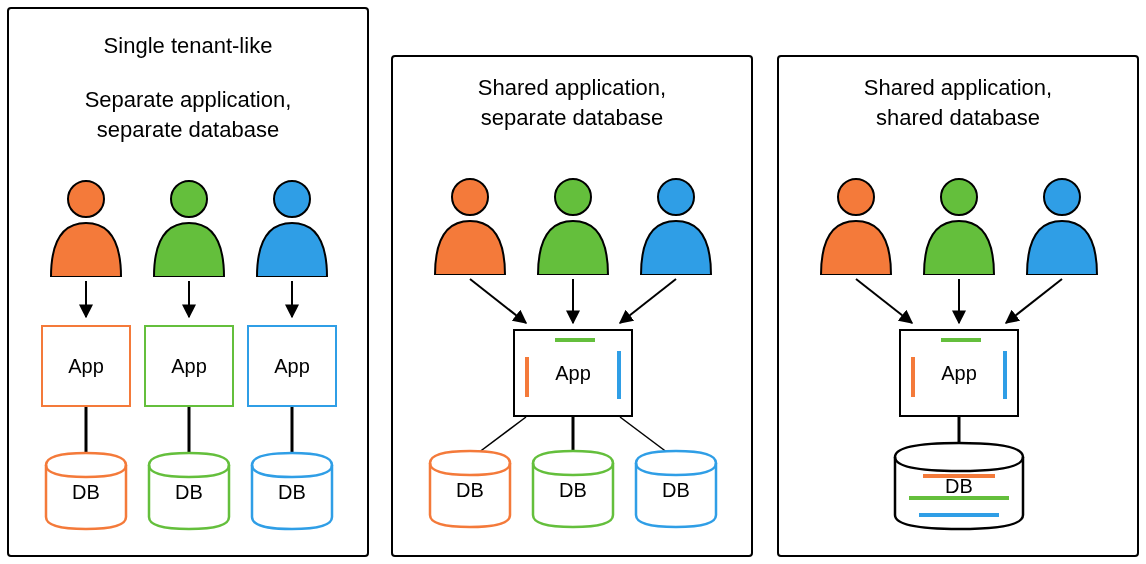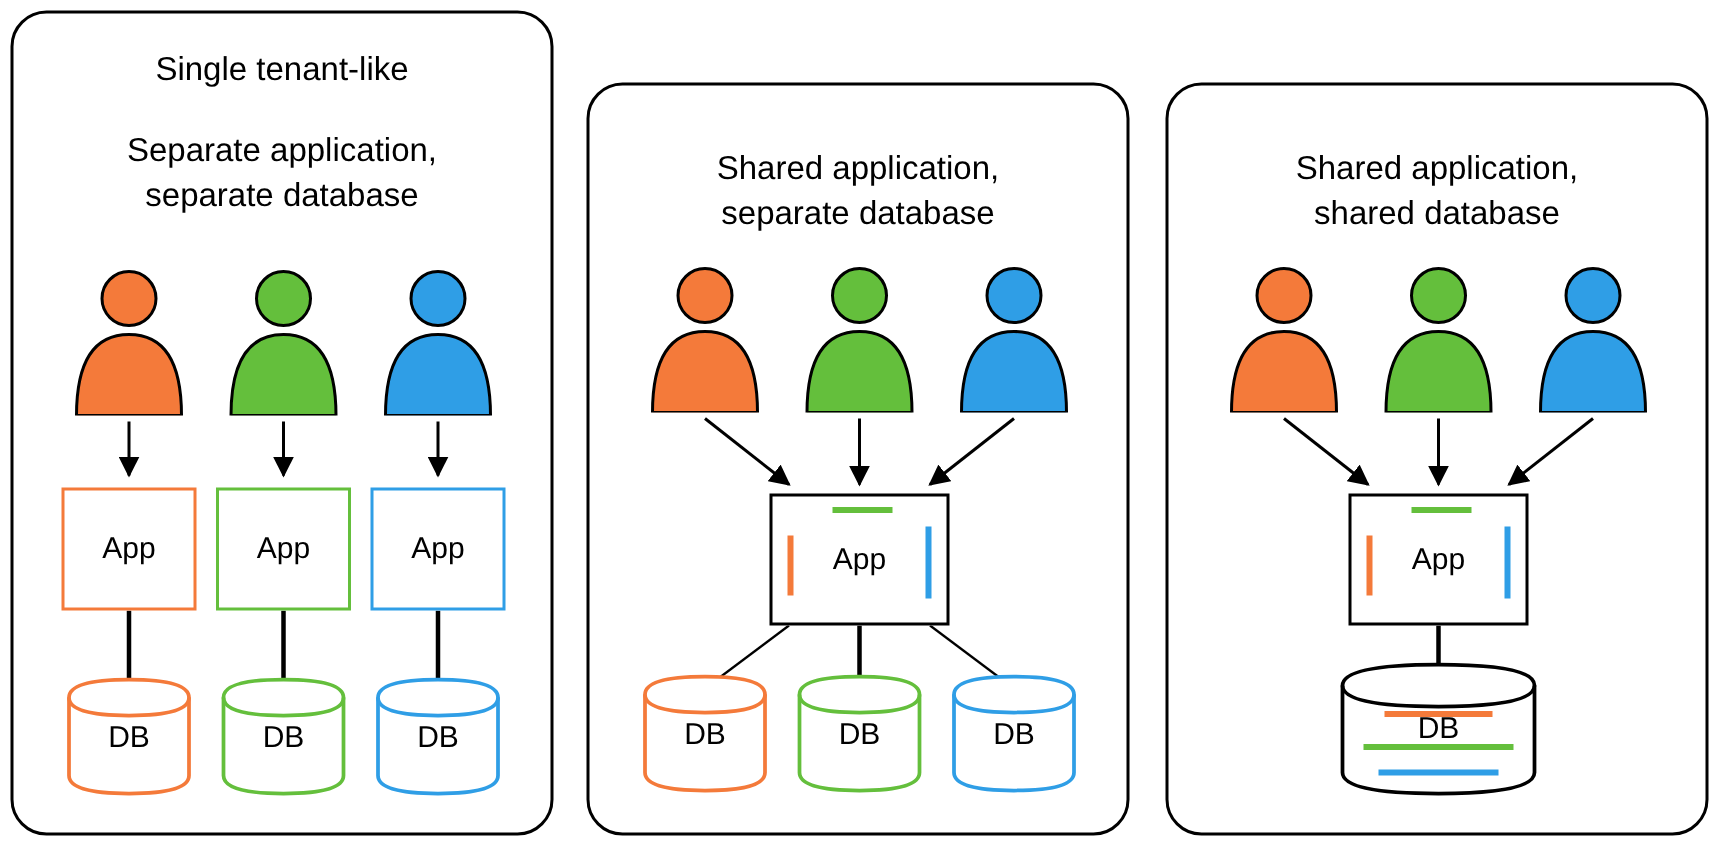--- a/index.html
+++ b/index.html
@@ -1,25 +1,25 @@
 <!DOCTYPE html>
 <html><head>
 <meta charset="utf-8">
 <style>
 html,body{margin:0;padding:0;font-family:Helvetica,Arial,sans-serif}
 body{display:flex;justify-content:center}
 .page{width:1146px;height:564px;position:relative}
-.panel{position:absolute;border:2px solid #000;border-radius:24px;box-sizing:border-box}
+.panel{position:absolute;border:2px solid #000;border-radius:4px;box-sizing:border-box}
 .panel.p1{left:7px;top:7px;width:362px;height:550px}
 .panel.p2{left:391px;top:55px;width:362px;height:502px}
 .panel.p3{left:777px;top:55px;width:362px;height:502px}
 .title{position:absolute;left:0;right:0;text-align:center;font-size:22px;line-height:1.35;color:#000}
 .p1 .title.t1{top:22px}
 .p1 .title.t2{top:76px}
-.p2 .title,.p3 .title{top:40px}
+.p2 .title,.p3 .title{top:16px}
 .user{position:absolute;width:90px;height:100px}
 .app{position:absolute;box-sizing:border-box;text-align:center;display:flex;align-items:center;justify-content:center;font-size:20px;border:2px solid;background:#fff}
 .app.small{width:90px;height:82px}
 .app.big{width:120px;height:88px;border-color:#000}
 .db{position:absolute}
 .db.small{width:90px;height:80px}
 .db.big{width:140px;height:90px}
 .dblabel{position:absolute;left:0;right:0;top:30px;text-align:center;font-size:20px}
 svg{display:block}
 .colorbar{position:absolute}

